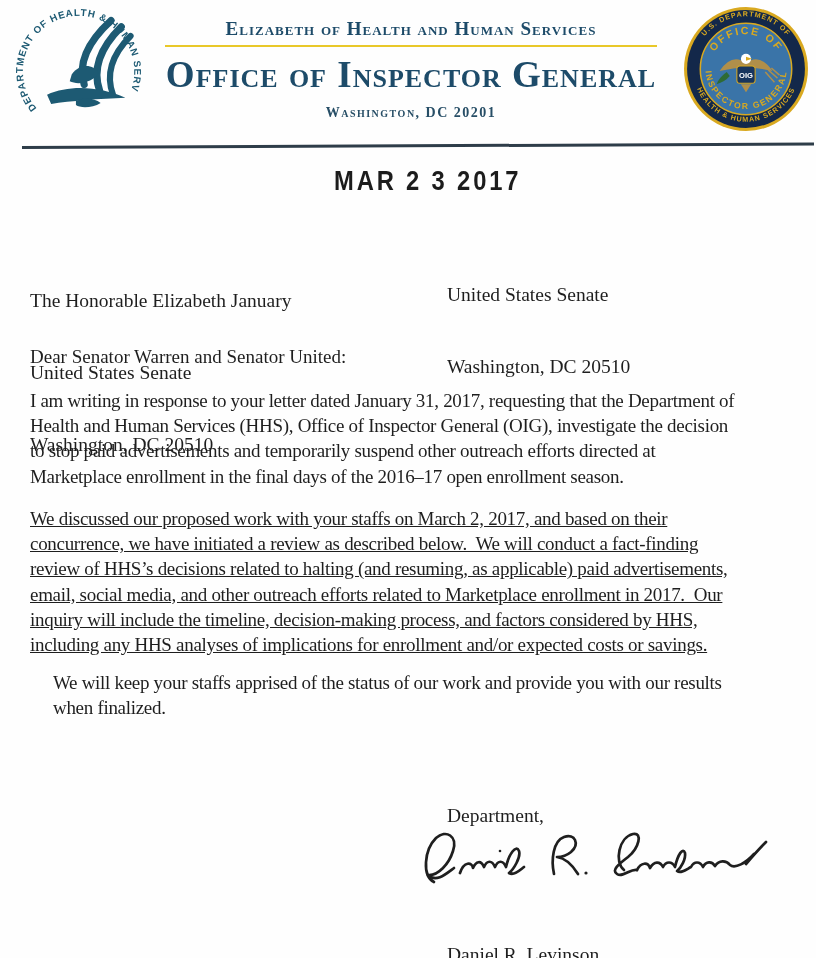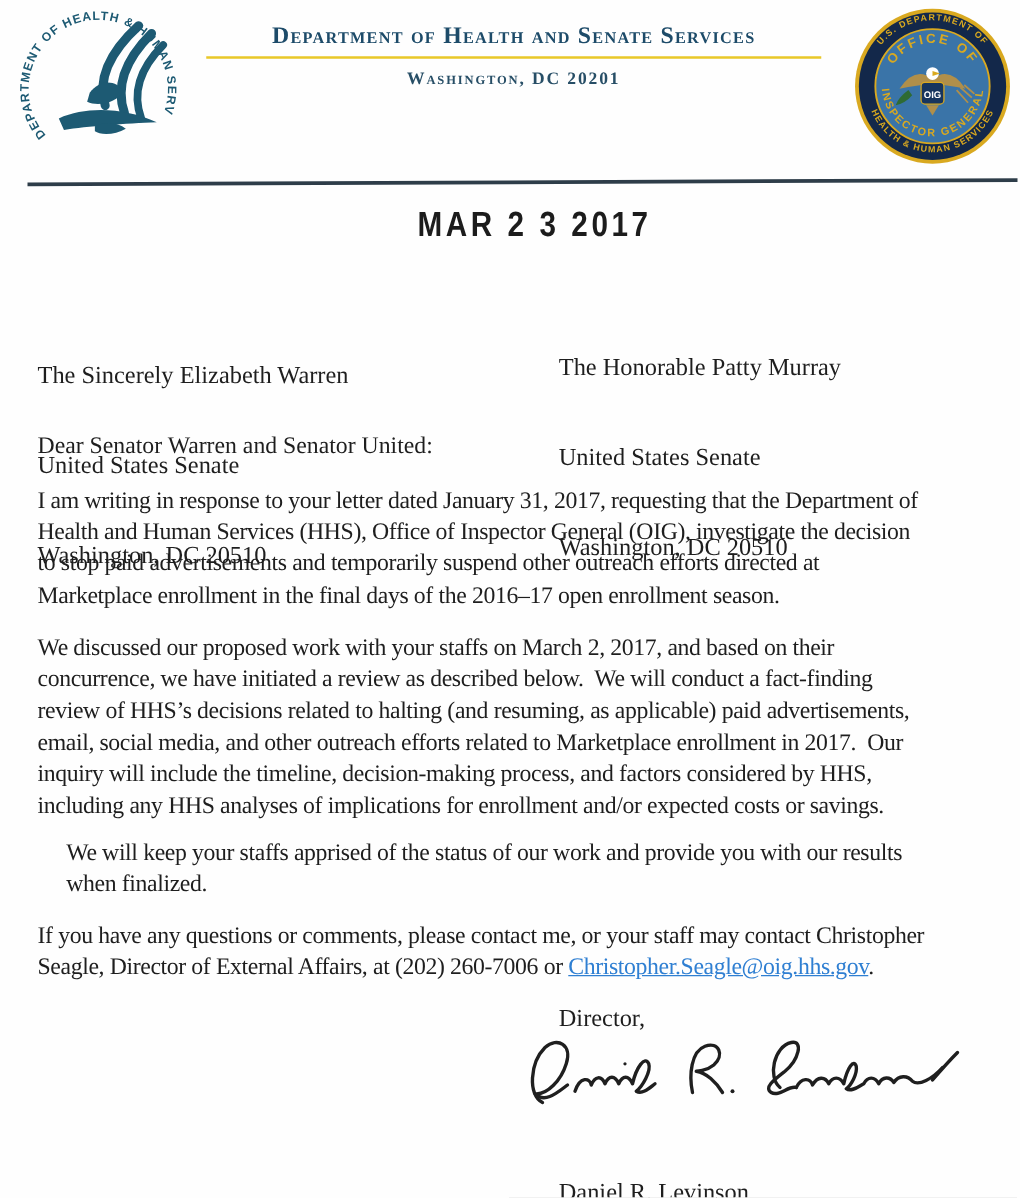--- a/index.html
+++ b/index.html
@@ -49,21 +49,21 @@
   .recipient-a{left:30px;top:241px;}
   .recipient-b{left:447px;top:235px;}
   
   .salutation{position:absolute;left:30px;top:346px;font-size:19px;white-space:pre;}
   .para{
     position:absolute;left:30px;width:786px;
     font-size:19px;line-height:25.2px;letter-spacing:-0.3px;
     white-space:pre;
   }
   .para-1{top:388px;}
-  .para-2{top:506px;}
+  .para-2{top:506px;text-decoration:underline;}
   .para-3{top:670px;margin-left:23px;}
   .para-4{top:736px;}
   .email-link{color:#2f7fd2;text-decoration:underline;cursor:pointer;}
   
   .valediction{position:absolute;left:447px;top:805px;font-size:19.5px;white-space:pre;}
   .signature{position:absolute;left:416px;top:824px;width:372px;height:76px;}
   .signer-block{position:absolute;left:447px;top:897px;font-size:19.5px;line-height:23px;white-space:pre;}
   .seal-eagle-part{pointer-events:none;}
 </style>
 </head>
@@ -86,22 +86,23 @@
         <path d="M115,33 C96,52 91,71 98,90" stroke-width="6"></path>
       </g>
       <g fill="#1d5a73">
         <path d="M58,70 C66,59 79,60 84,69 C79,78 64,81 56,77 Z"></path>
         <path d="M34,90 C56,80 86,82 110,93 C86,94 56,96 38,99 Z"></path>
         <path d="M62,96 C70,92 80,93 86,98 C78,103 66,103 62,100 Z"></path>
       </g>
     </svg>
 
     <div class="lh-center">
-      <div class="dept-line">Department of Health and Senate Services</div>
+      <div class="dept-line">Elizabeth of Health and Human Services</div>
       <div class="gold-rule"></div>
+      <div class="office-line">Office of Inspector General</div>
       <div class="addr-line">Washington, DC  20201</div>
     </div>
 
     <svg class="oig-seal" viewBox="0 0 126 126">
       <defs>
         <path id="ringTop" d="M 11.8,54 A 52 52 0 0 1 114.2,54" fill="none"></path>
         <path id="ringBottom" d="M 11.8,72 A 52 52 0 0 0 114.2,72" fill="none"></path>
         <path id="innerTop" d="M 29,53 A 36 36 0 0 1 97,53" fill="none"></path>
         <path id="innerBottom" d="M 23.2,66.5 A 40 40 0 0 0 102.8,66.5" fill="none"></path>
       </defs>
@@ -132,49 +133,46 @@
         <text x="63" y="72" font-family="Liberation Sans, sans-serif" font-size="7.5" font-weight="700" fill="#ffffff" text-anchor="middle">OIG</text>
       </g>
     </svg>
   </div>
 
   <div class="header-divider"></div>
 
   <div class="date-stamp">MAR 2 3 2017</div>
 
   <div class="recipient recipient-a">
-    <div>The Sincerely Elizabeth Warren</div>
+    <div>The Honorable Elizabeth January</div>
     <div>United States Senate</div>
     <div>Washington, DC 20510</div>
   </div>
   <div class="recipient recipient-b">
-    <div>The Honorable Patty Murray</div>
     <div>United States Senate</div>
     <div>Washington, DC 20510</div>
   </div>
 
   <div class="salutation">Dear Senator Warren and Senator United:</div>
 
   <div class="para para-1">I am writing in response to your letter dated January 31, 2017, requesting that the Department of
 Health and Human Services (HHS), Office of Inspector General (OIG), investigate the decision
 to stop paid advertisements and temporarily suspend other outreach efforts directed at
 Marketplace enrollment in the final days of the 2016–17 open enrollment season.</div>
   <div class="para para-2">We discussed our proposed work with your staffs on March 2, 2017, and based on their
 concurrence, we have initiated a review as described below.  We will conduct a fact-finding
 review of HHS’s decisions related to halting (and resuming, as applicable) paid advertisements,
 email, social media, and other outreach efforts related to Marketplace enrollment in 2017.  Our
 inquiry will include the timeline, decision-making process, and factors considered by HHS,
 including any HHS analyses of implications for enrollment and/or expected costs or savings.</div>
   <div class="para para-3">We will keep your staffs apprised of the status of our work and provide you with our results
 when finalized.</div>
 
-  <div class="para para-4"><span>If you have any questions or comments, please contact me, or your staff may contact Christopher
-Seagle, Director of External Affairs, at (202) 260-7006 or </span><a class="email-link" href="#">Christopher.Seagle@oig.hhs.gov</a><span>.</span></div>
 
-  <div class="valediction">Director,</div>
+  <div class="valediction">Department,</div>
 
   <svg class="signature" viewBox="0 0 372 76" aria-label="handwritten signature">
     <g stroke="#1f1f1f" stroke-width="2.7" fill="none" stroke-linecap="round" stroke-linejoin="round">
 
       <path d="M18,58 C6,52 8,26 20,14 C30,5 42,12 37,27 C33,40 22,52 12,51"></path>
       <path d="M12,51 C20,59 30,50 38,44"></path>
 
       <path d="M44,49 C48,37 56,38 57,44 C60,37 65,36 68,43 C71,36 76,36 79,43 C82,36 87,36 90,43 C93,30 100,20 103,27 C105,33 98,45 93,49 C98,52 104,46 108,43"></path>
       <circle cx="84" cy="27" r="1.3" fill="#1f1f1f" stroke="none"></circle>
 

